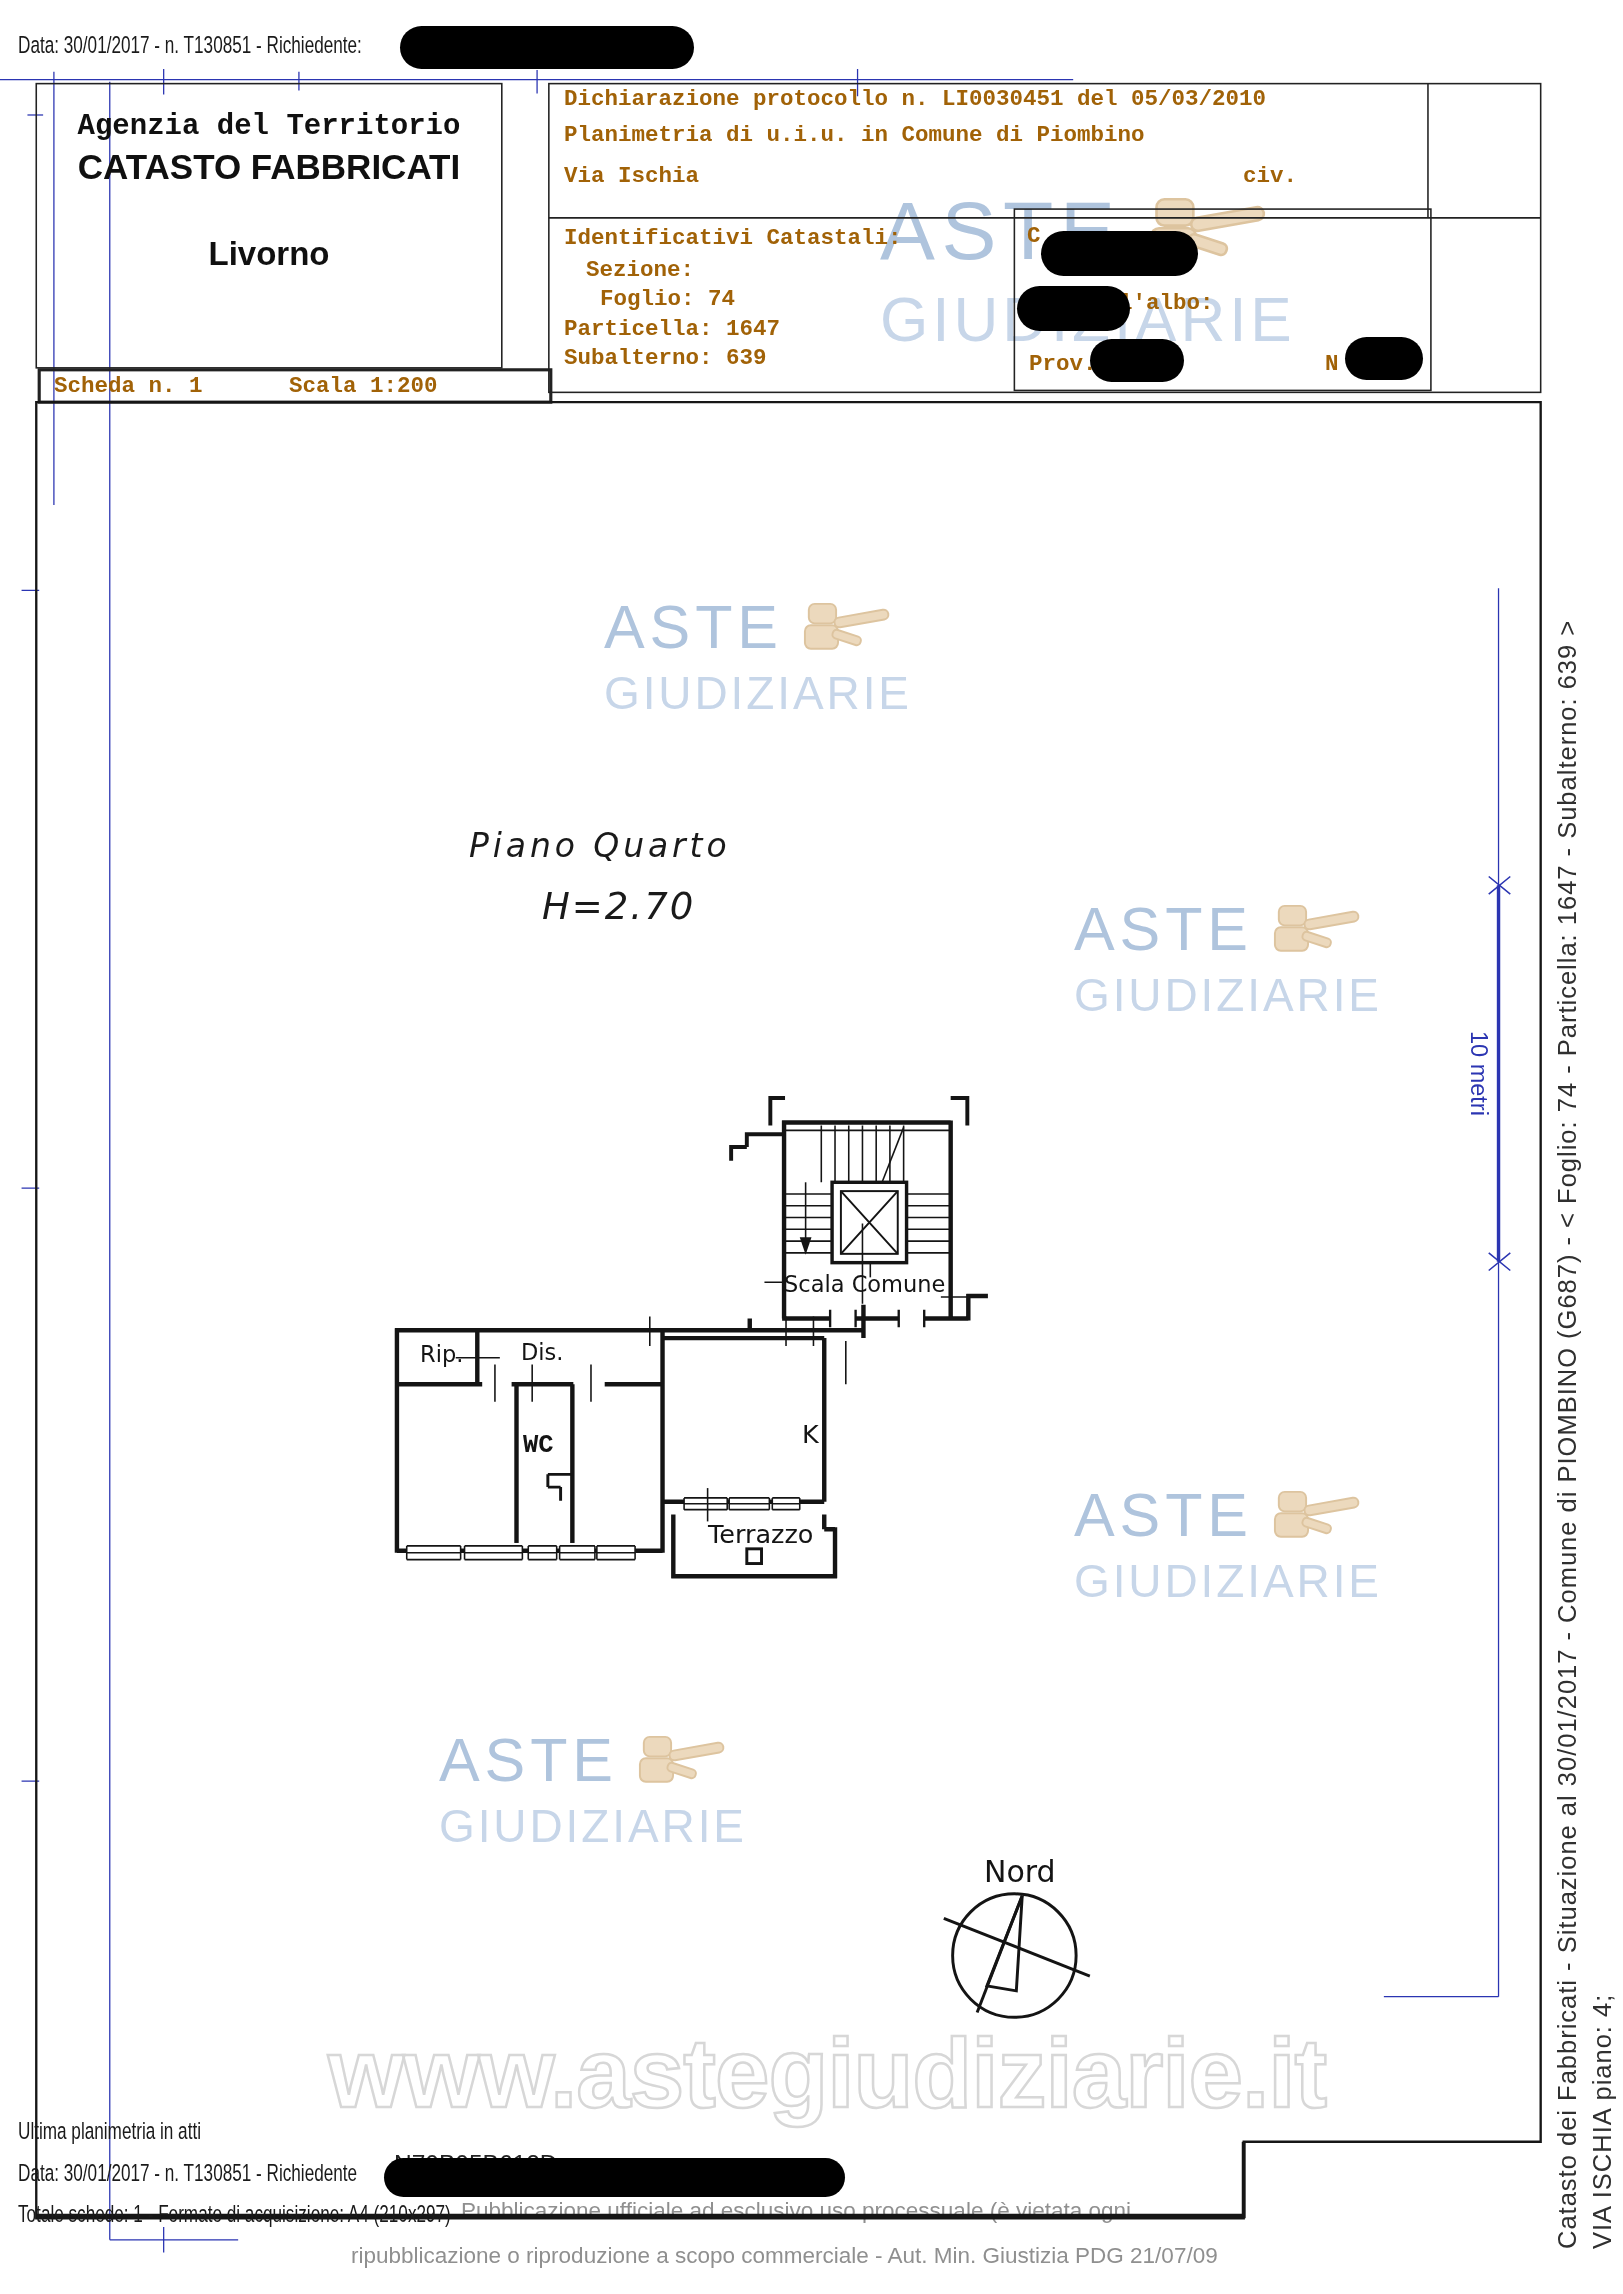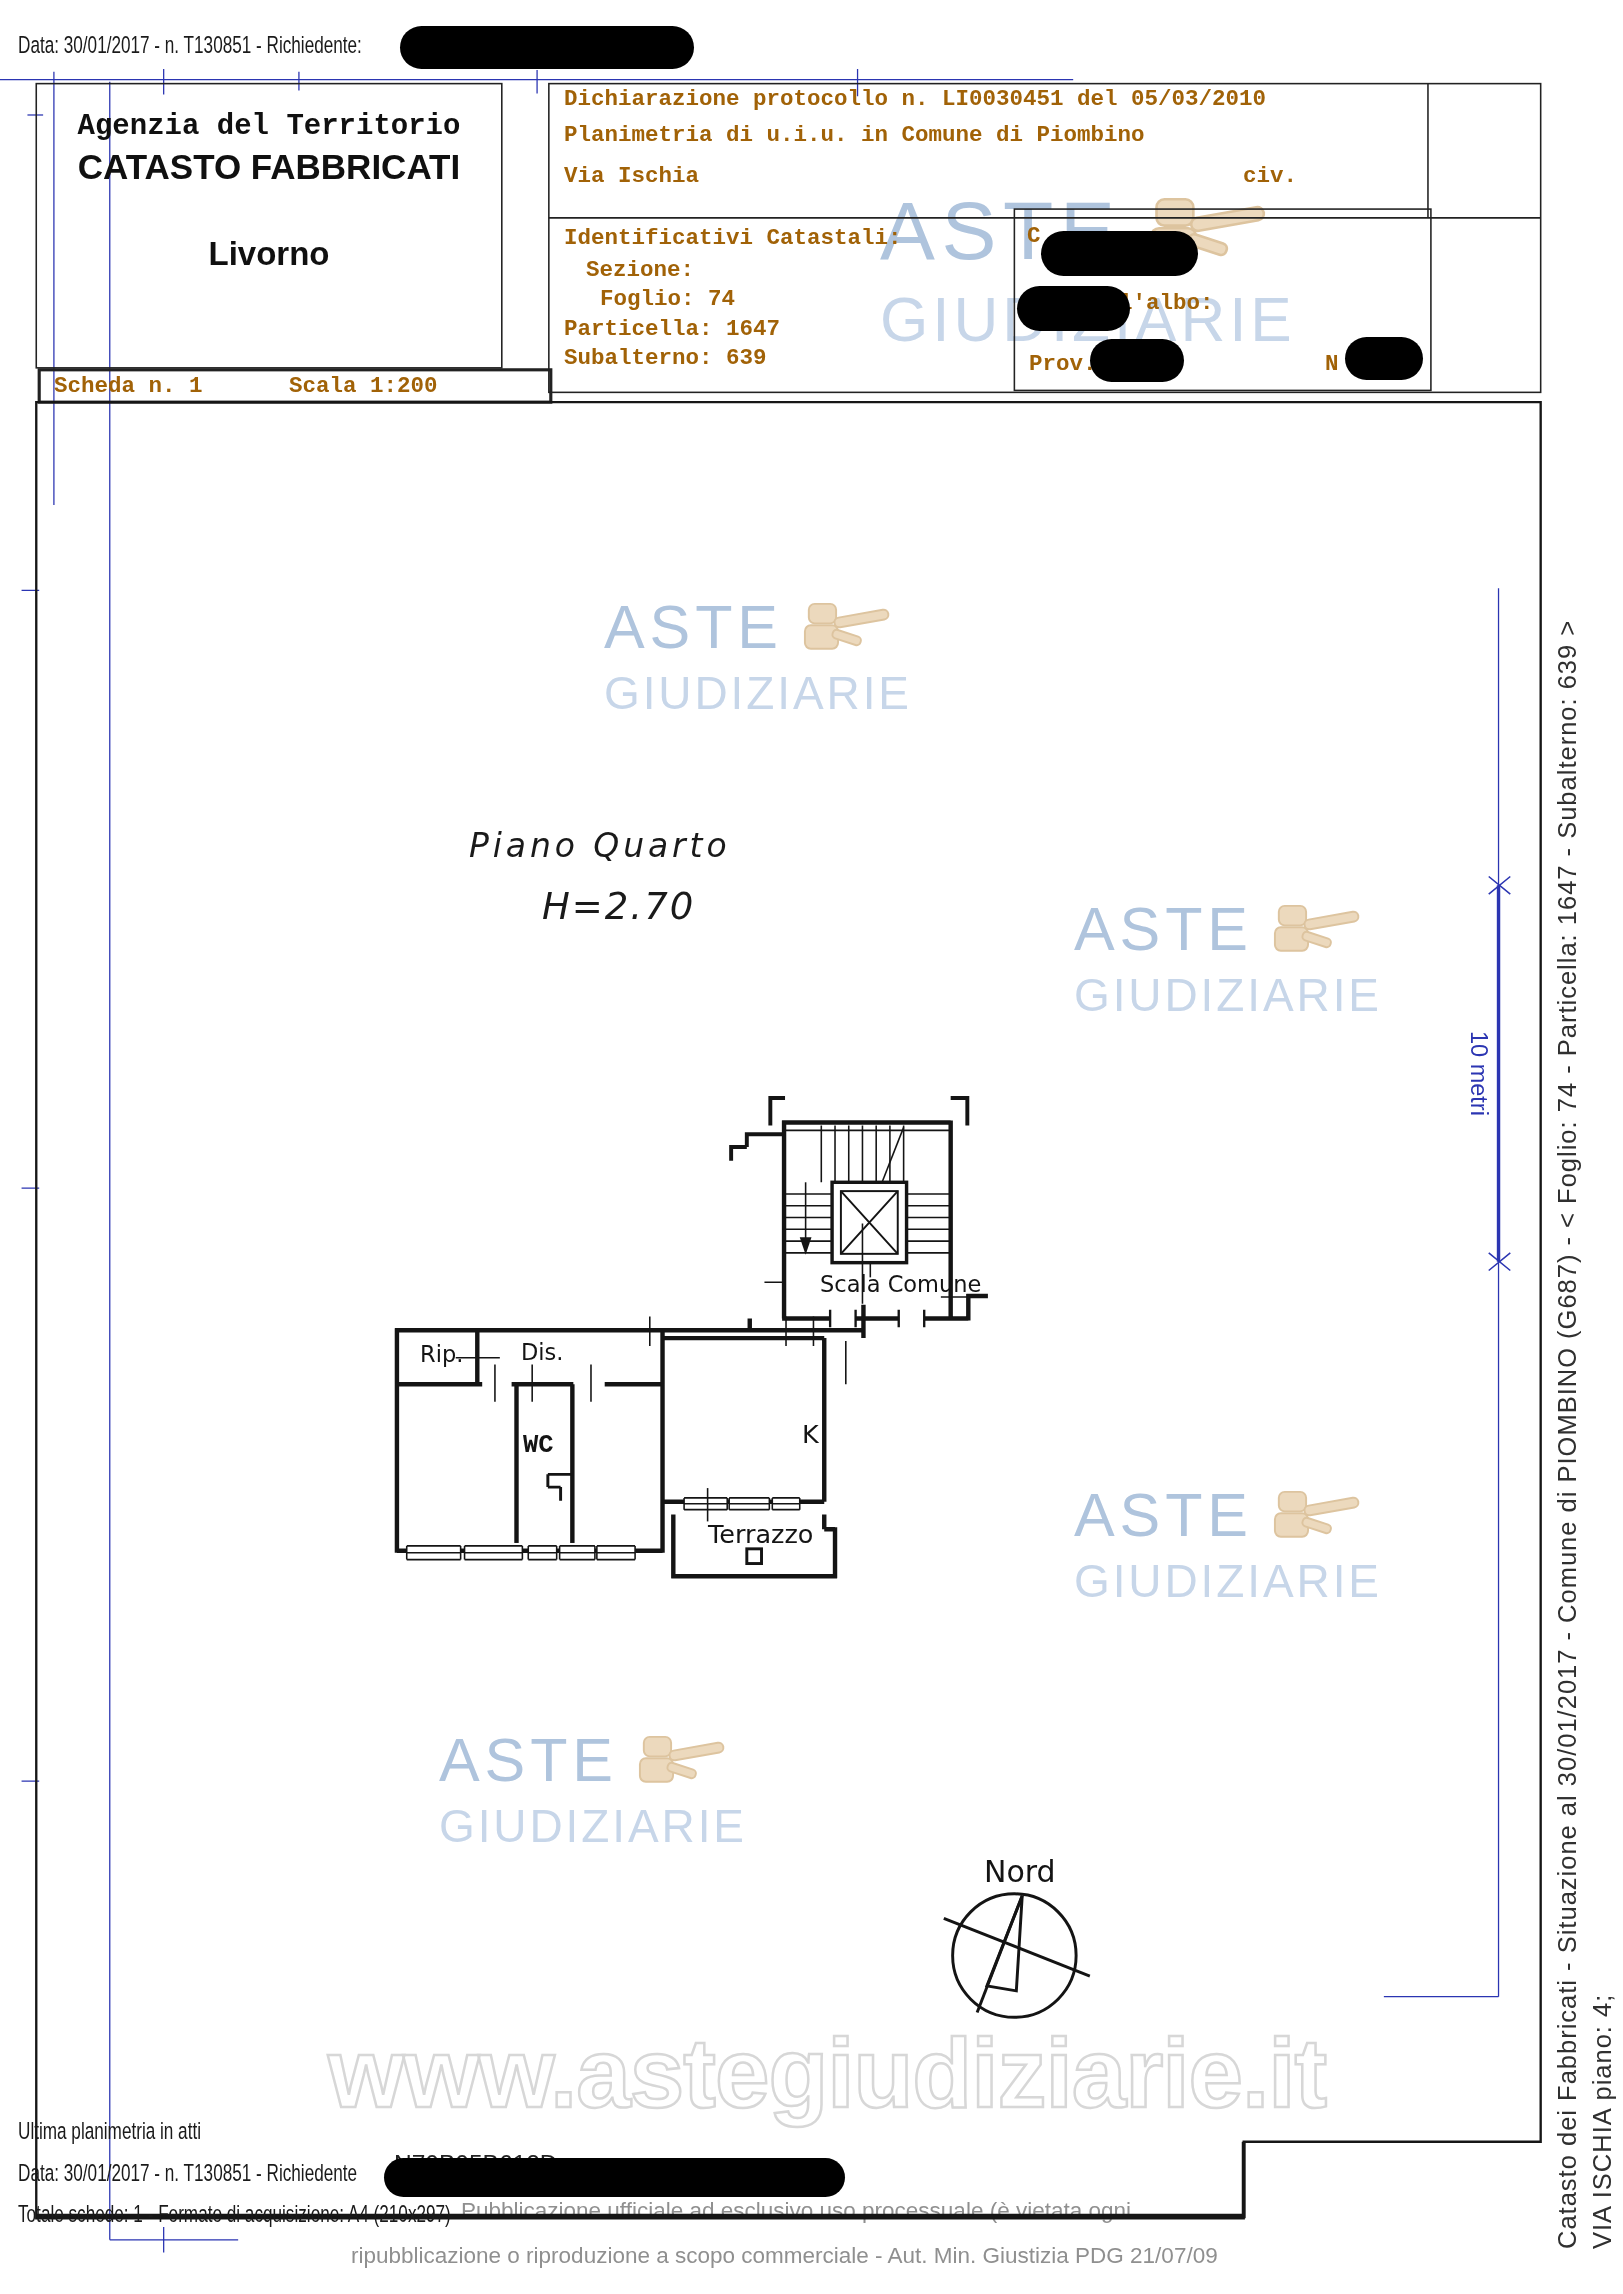--- a/index.html
+++ b/index.html
@@ -279,21 +279,21 @@
   <div class="abs pill" style="left:1345px;top:337px;width:78px;height:43px;"></div>
 
   <div class="abs cad-italic" style="left:469px;top:826px;font-size:33px;letter-spacing:3.9px;">Piano Quarto</div>
   <div class="abs cad-italic" style="left:542px;top:885px;font-size:37px;letter-spacing:2px;">H=2.70</div>
 
   <div class="abs cad" style="left:420px;top:1341px;font-size:22.5px;">Rip.</div>
   <div class="abs cad" style="left:521px;top:1339px;font-size:22.5px;">Dis.</div>
   <div class="abs cad" style="left:523px;top:1431px;font-size:25.5px;font-weight:700;font-family:Liberation Mono, monospace;">WC</div>
   <div class="abs cad" style="left:802px;top:1419px;font-size:25.5px;">K</div>
   <div class="abs cad" style="left:708px;top:1519px;font-size:25.5px;">Terrazzo</div>
-  <div class="abs cad" style="left:820px;top:1271px;font-size:22.5px;">Scala Comune</div>
+  <div class="abs cad" style="left:784px;top:1271px;font-size:22.5px;">Scala Comune</div>
   <div class="abs cad" style="left:984px;top:1854px;font-size:30px;">Nord</div>
 
   <div class="abs vtext-blue" style="left:1492px;top:1031px;">10 metri</div>
 
   <div class="abs vtext" style="left:1553px;top:2249px;">Catasto dei Fabbricati - Situazione al 30/01/2017 - Comune di PIOMBINO (G687) - &lt; Foglio: 74 - Particella: 1647 - Subalterno: 639 &gt;</div>
   <div class="abs vtext" style="left:1588px;top:2249px;">VIA ISCHIA piano: 4;</div>
 
   <div class="abs narrow" style="left:17.6px;top:2117px;z-index:20;">Ultima planimetria in atti</div>
   <div class="abs narrow" style="left:17.6px;top:2159px;z-index:20;">Data: 30/01/2017 - n. T130851 - Richiedente</div>
   <div class="abs frag" style="left:394px;top:2150px;">N70B05B612D</div>

